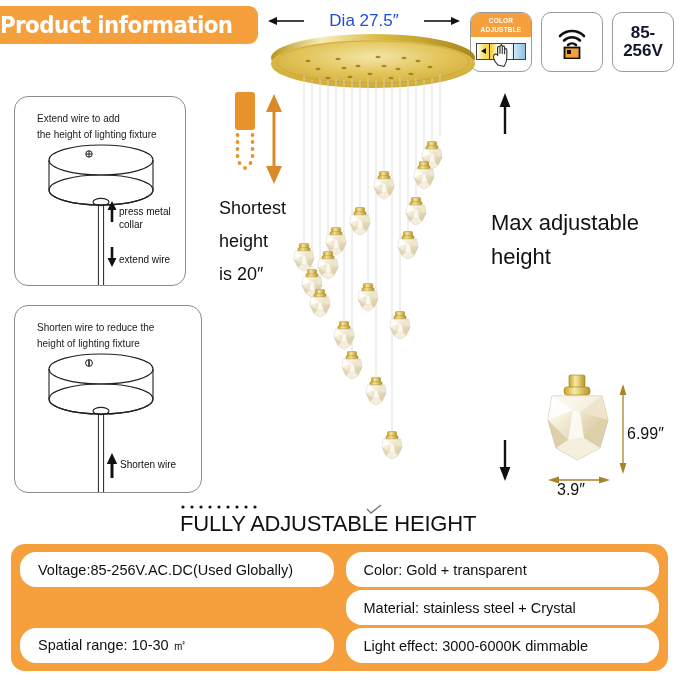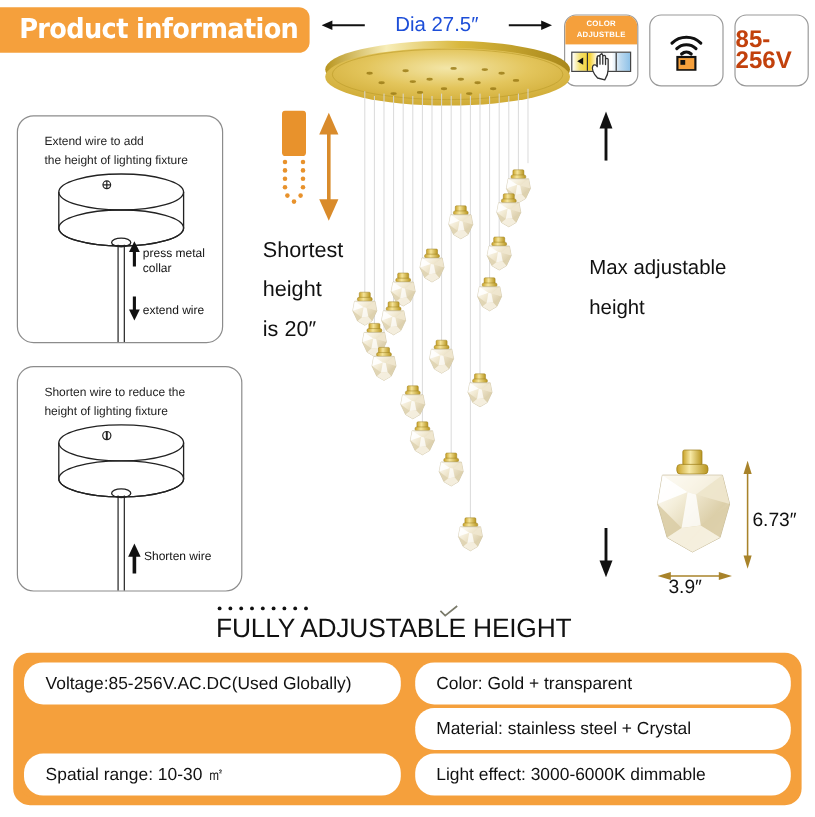--- a/index.html
+++ b/index.html
@@ -23,21 +23,20 @@
   #header-banner {
     position: absolute;
     left: 0px;
     top: 6px;
     width: 258px;
     height: 38px;
     background: #F5A03C;
     border-radius: 0 9px 9px 0;
     display: flex;
     align-items: center;
-    padding-left: 16px;
     box-sizing: border-box;
   }
   #header-title {
     color: #ffffff;
     font-family: "DejaVu Sans", sans-serif;
     font-weight: bold;
     font-size: 23px;
     letter-spacing: -0.6px;
     transform: scaleX(0.93);
     transform-origin: left center;
@@ -92,22 +91,22 @@
     border: 1px solid #444;
     background: linear-gradient(to right, #ffffff 0%, #f4e06a 14%, #f6d130 30%, #ffffff 44%, #f2f2f2 56%, #ffffff 68%, #bcd9ef 84%, #8fc2e8 100%);
     position: relative;
   }
   .slider-tick { position: absolute; top: 0; bottom: 0; width: 1px; background: #333; }
   .slider-tri { position: absolute; top: 4px; width: 0; height: 0; border-top: 3.5px solid transparent; border-bottom: 3.5px solid transparent; }
   #hand-icon { position: absolute; left: 18px; top: 30px; }
 
   #remote-inner { display: flex; flex-direction: column; align-items: center; justify-content: center; height: 100%; }
   #volt-text {
-    display: flex; flex-direction: column; justify-content: center;
-    height: 100%; font-size: 20px; font-weight: bold; color: #c2410c; line-height: 18px;
+    display: flex; flex-direction: column; align-items: center; justify-content: center;
+    height: 100%; font-size: 17px; font-weight: bold; color: #0f172a; line-height: 18px;
     font-family: "Liberation Sans", sans-serif;
   }
 
   
   .diag-card {
     position: absolute;
     border: 1.2px solid #8c8c8c;
     border-radius: 14px;
     background: #fff;
     box-sizing: border-box;
@@ -143,21 +142,21 @@
     white-space: nowrap;
   }
 
   
   #max-arrow-up { position: absolute; left: 496px; top: 92px; }
   #max-arrow-down { position: absolute; left: 496px; top: 440px; }
   #max-text {
     position: absolute;
     left: 491px;
     top: 206px;
-    font-size: 17px;
+    font-size: 22px;
     color: #111;
     line-height: 34px;
     font-family: "Liberation Sans", sans-serif;
     white-space: nowrap;
   }
 
   
   #crystal-detail { position: absolute; left: 540px; top: 372px; }
   #crystal-h-label {
     position: absolute; left: 627px; top: 425px;
@@ -506,21 +505,21 @@
     <path d="M12 24 L33 38 L40 40 L62 24 Z" fill="#fbf8ef" opacity="0.6"></path>
 
     <line x1="83" y1="20" x2="83" y2="94" stroke="#a8832a" stroke-width="1.3"></line>
     <polygon points="83,12 79.6,23 86.4,23" fill="#a8832a"></polygon>
     <polygon points="83,102 79.6,91 86.4,91" fill="#a8832a"></polygon>
 
     <line x1="16" y1="108" x2="62" y2="108" stroke="#a8832a" stroke-width="1.3"></line>
     <polygon points="8,108 19,104.6 19,111.4" fill="#a8832a"></polygon>
     <polygon points="70,108 59,104.6 59,111.4" fill="#a8832a"></polygon>
   </svg>
-  <div id="crystal-h-label">6.73″</div>
+  <div id="crystal-h-label">6.99″</div>
   <div id="crystal-w-label">3.9″</div>
 
   <svg id="fah-dots" width="80" height="8" viewBox="0 0 80 8">
     <g fill="#111">
       <circle cx="3" cy="4" r="1.6"></circle>
         <circle cx="12" cy="4" r="1.6"></circle>
         <circle cx="21" cy="4" r="1.6"></circle>
       <circle cx="30" cy="4" r="1.6"></circle>
         <circle cx="39" cy="4" r="1.6"></circle>
         <circle cx="48" cy="4" r="1.6"></circle>

